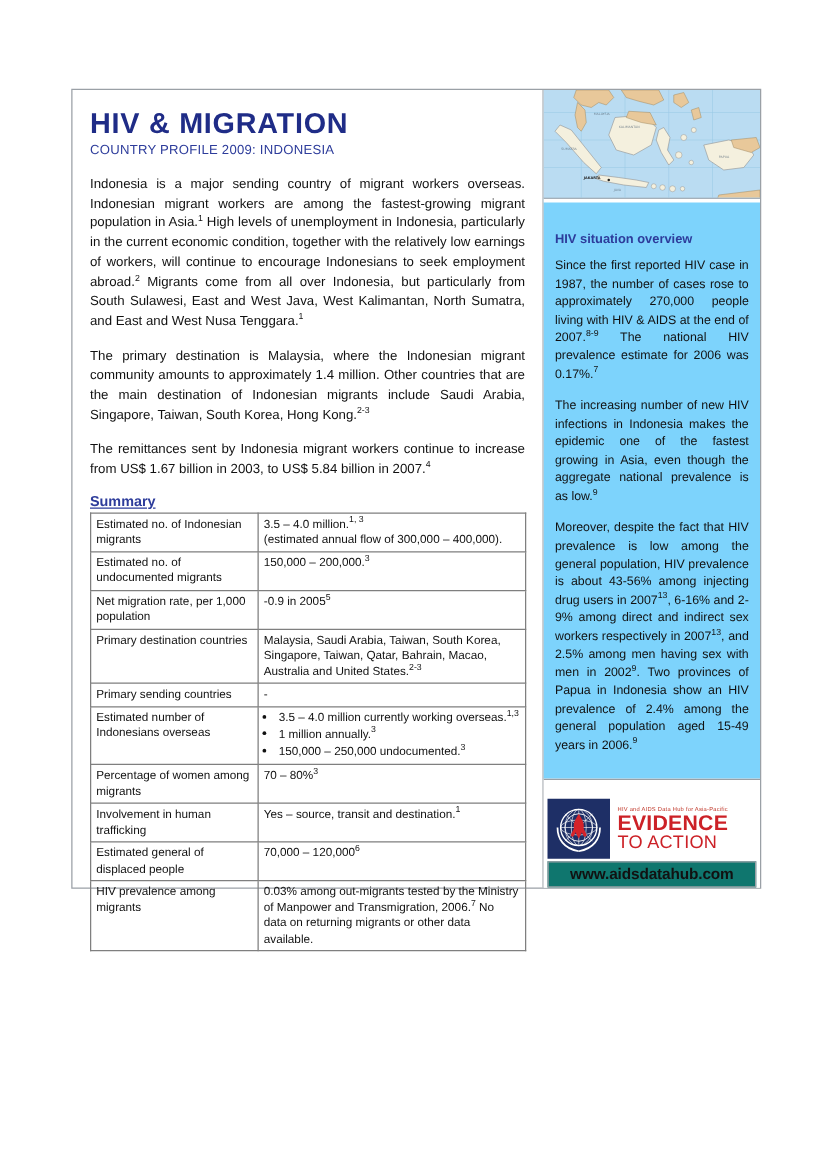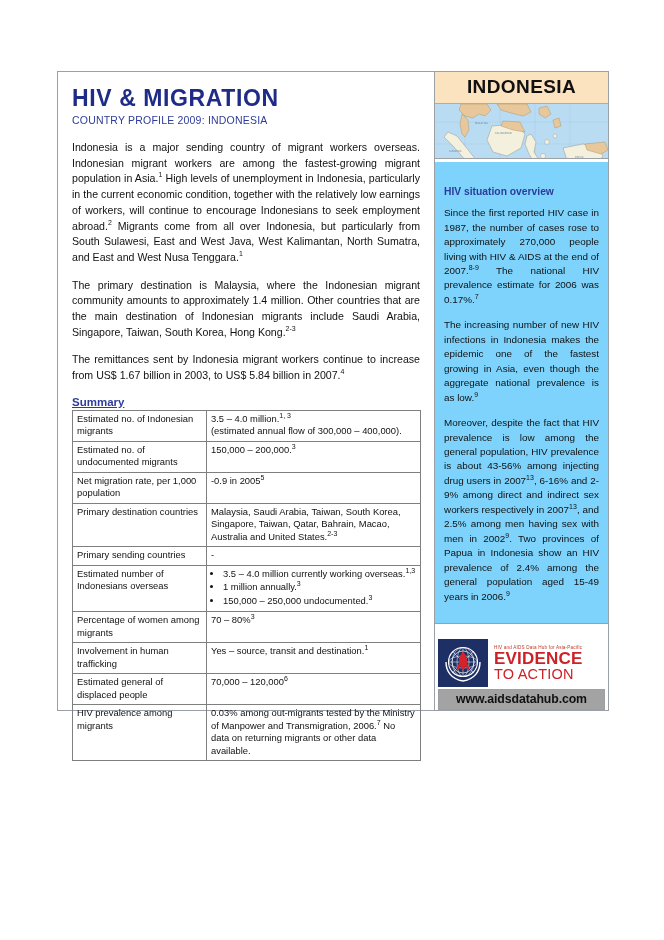--- a/index.html
+++ b/index.html
@@ -168,21 +168,21 @@
     line-height:0.95;
     letter-spacing:0.2px;
   }
   .logo-action{
     font-size:14.5px;
     color:#cc2127;
     line-height:1.0;
     letter-spacing:0.2px;
   }
   .url-bar{
-    background:#a3a3a3;
+    background:#0f766e;
     border:1px solid #9aa0a6;
     text-align:center;
     font-size:12.3px;
     font-weight:bold;
     color:#111111;
     padding:2px 0 3px 0;
     margin-top:2px;
     letter-spacing:-0.1px;
   }
 </style>
@@ -269,23 +269,20 @@
               <div>0.03% among out-migrants tested by the Ministry of Manpower and Transmigration, 2006.<sup>7</sup> No data on returning migrants or other data available.</div>
             </td>
           </tr>
         </tbody>
     </table>
 
   </div>
 
   <div class="right-col">
 
-    <div class="country-banner">
-      <span class="cname">INDONESIA</span>
-    </div>
 
     <div class="map-wrap">
       <svg width="173" height="90" viewBox="0 0 173 90" xmlns="http://www.w3.org/2000/svg" aria-hidden="true">
         <rect x="0" y="0" width="173" height="90" fill="#badcf2"></rect>
 
         <g stroke="#8fc2e0" stroke-width="0.4" opacity="0.8">
           <line x1="0" y1="18" x2="173" y2="18"></line>
             <line x1="0" y1="40" x2="173" y2="40"></line>
           <line x1="0" y1="62" x2="173" y2="62"></line>
           <line x1="30" y1="0" x2="30" y2="90"></line>

